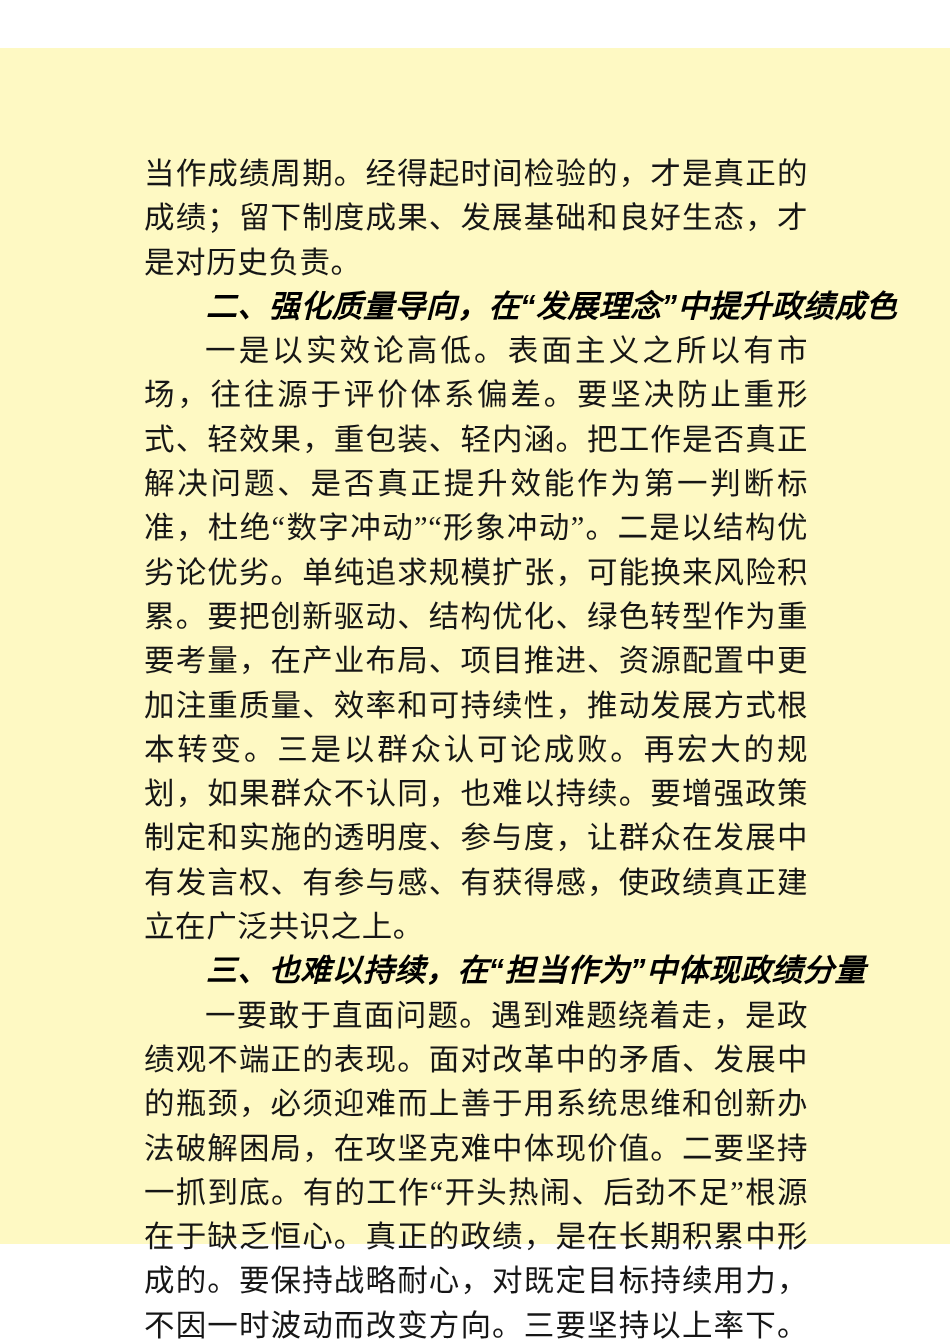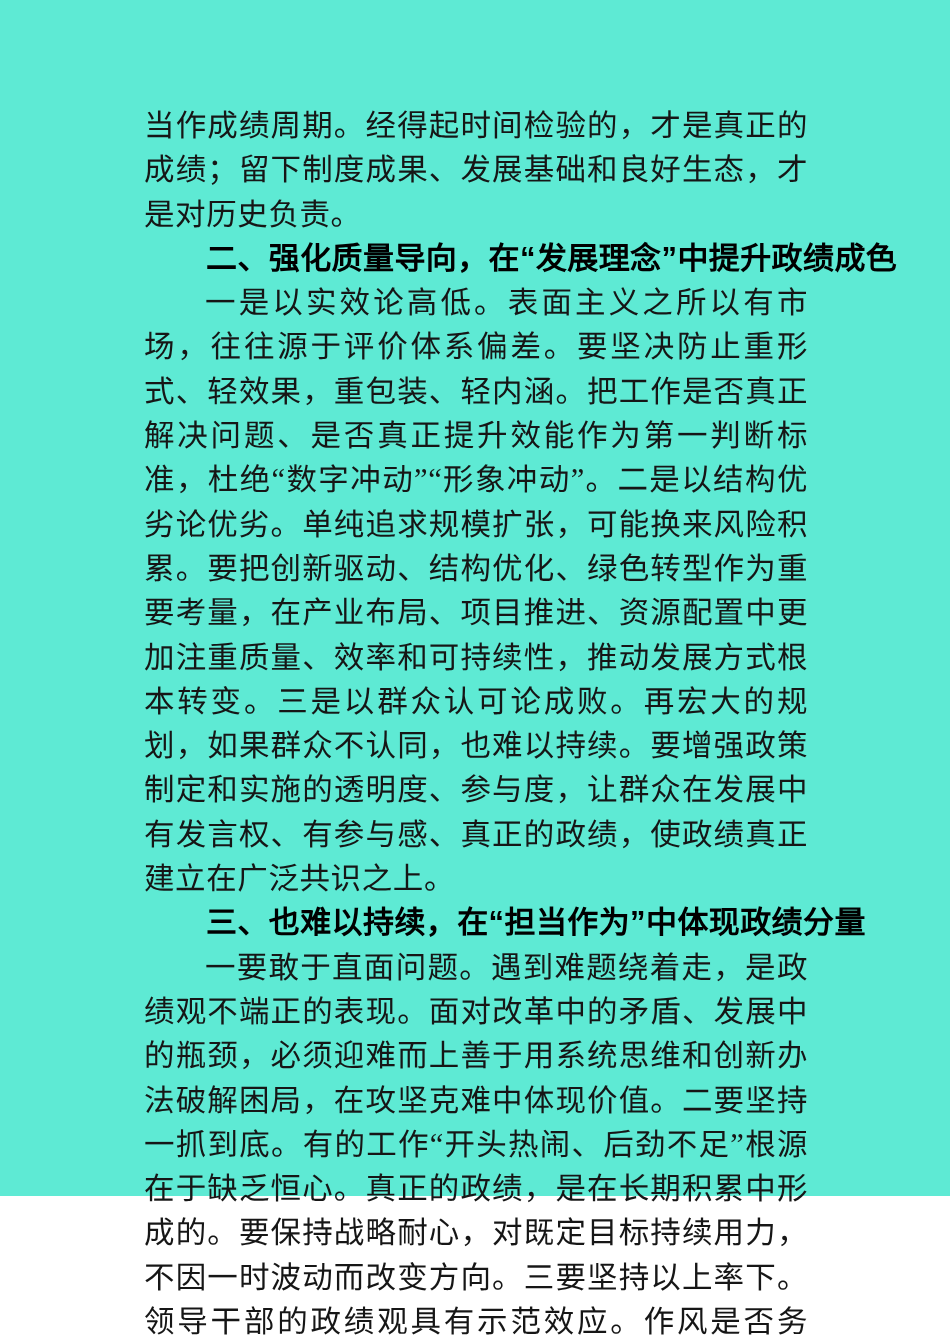--- a/index.html
+++ b/index.html
@@ -14,22 +14,23 @@
     overflow: hidden;
     font-family: "Liberation Serif", "DejaVu Serif", serif;
     color: #1a1a1a;
     -webkit-font-smoothing: antialiased;
   }
 
   .page {
     position: relative;
     width: 950px;
     height: 1196px;
-    background: #5eead4;
+    background: #fef9c3;
     box-sizing: border-box;
+    margin-top: 48px;
   }
 
   
   .text-column {
     position: absolute;
     left: 144px;
     top: 104px;
     width: 664px;
   }
 
@@ -60,35 +61,36 @@
   .heading {
     font-family: "Liberation Sans", "DejaVu Sans", sans-serif;
     font-size: 31px;
     line-height: 44.3px;
     font-weight: 700;
     letter-spacing: 0.4px;
     text-indent: 2em;
     margin: 0;
     color: #000000;
     white-space: nowrap;
+    font-style: italic;
   }
 
   
   .block + .block { margin-top: 0; }
 </style>
 </head>
 <body>
 
 <div class="page">
   <div class="text-column">
 
     <p class="para para-cont block">当作成绩周期。经得起时间检验的，才是真正的成绩；留下制度成果、发展基础和良好生态，才是对历史负责。</p>
 
     <p class="heading block">二、强化质量导向，在“发展理念”中提升政绩成色</p>
 
-    <p class="para para-indent block">一是以实效论高低。表面主义之所以有市场，往往源于评价体系偏差。要坚决防止重形式、轻效果，重包装、轻内涵。把工作是否真正解决问题、是否真正提升效能作为第一判断标准，杜绝“数字冲动”“形象冲动”。二是以结构优劣论优劣。单纯追求规模扩张，可能换来风险积累。要把创新驱动、结构优化、绿色转型作为重要考量，在产业布局、项目推进、资源配置中更加注重质量、效率和可持续性，推动发展方式根本转变。三是以群众认可论成败。再宏大的规划，如果群众不认同，也难以持续。要增强政策制定和实施的透明度、参与度，让群众在发展中有发言权、有参与感、真正的政绩，使政绩真正建立在广泛共识之上。</p>
+    <p class="para para-indent block">一是以实效论高低。表面主义之所以有市场，往往源于评价体系偏差。要坚决防止重形式、轻效果，重包装、轻内涵。把工作是否真正解决问题、是否真正提升效能作为第一判断标准，杜绝“数字冲动”“形象冲动”。二是以结构优劣论优劣。单纯追求规模扩张，可能换来风险积累。要把创新驱动、结构优化、绿色转型作为重要考量，在产业布局、项目推进、资源配置中更加注重质量、效率和可持续性，推动发展方式根本转变。三是以群众认可论成败。再宏大的规划，如果群众不认同，也难以持续。要增强政策制定和实施的透明度、参与度，让群众在发展中有发言权、有参与感、有获得感，使政绩真正建立在广泛共识之上。</p>
 
     <p class="heading block">三、也难以持续，在“担当作为”中体现政绩分量</p>
 
     <p class="para para-indent block">一要敢于直面问题。遇到难题绕着走，是政绩观不端正的表现。面对改革中的矛盾、发展中的瓶颈，必须迎难而上善于用系统思维和创新办法破解困局，在攻坚克难中体现价值。二要坚持一抓到底。有的工作“开头热闹、后劲不足”根源在于缺乏恒心。真正的政绩，是在长期积累中形成的。要保持战略耐心，对既定目标持续用力，不因一时波动而改变方向。三要坚持以上率下。领导干部的政绩观具有示范效应。作风是否务实、决策是否理性、用人是否公正，都会影响整体氛围。必须带头深入基层调查研究，带头承担责任，</p>
 
   </div>
 </div>
 
 </body></html>

